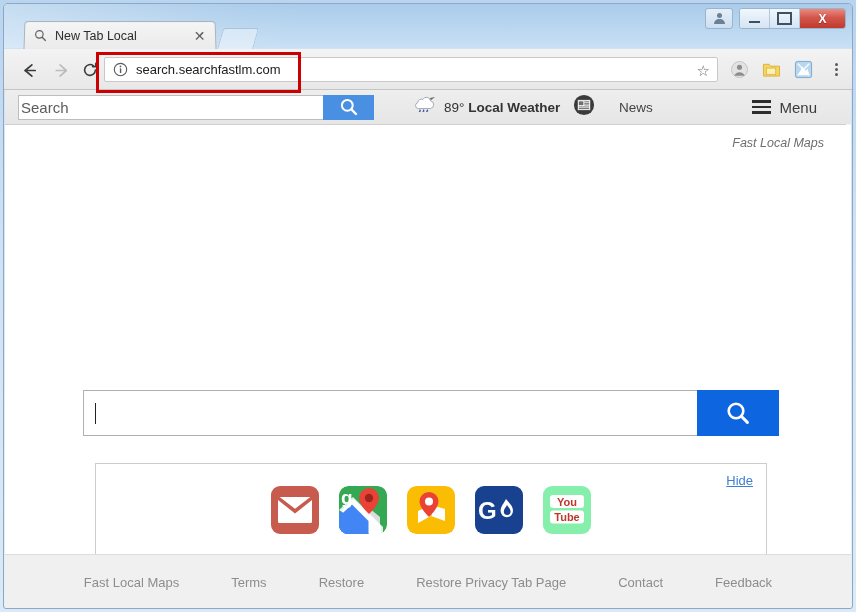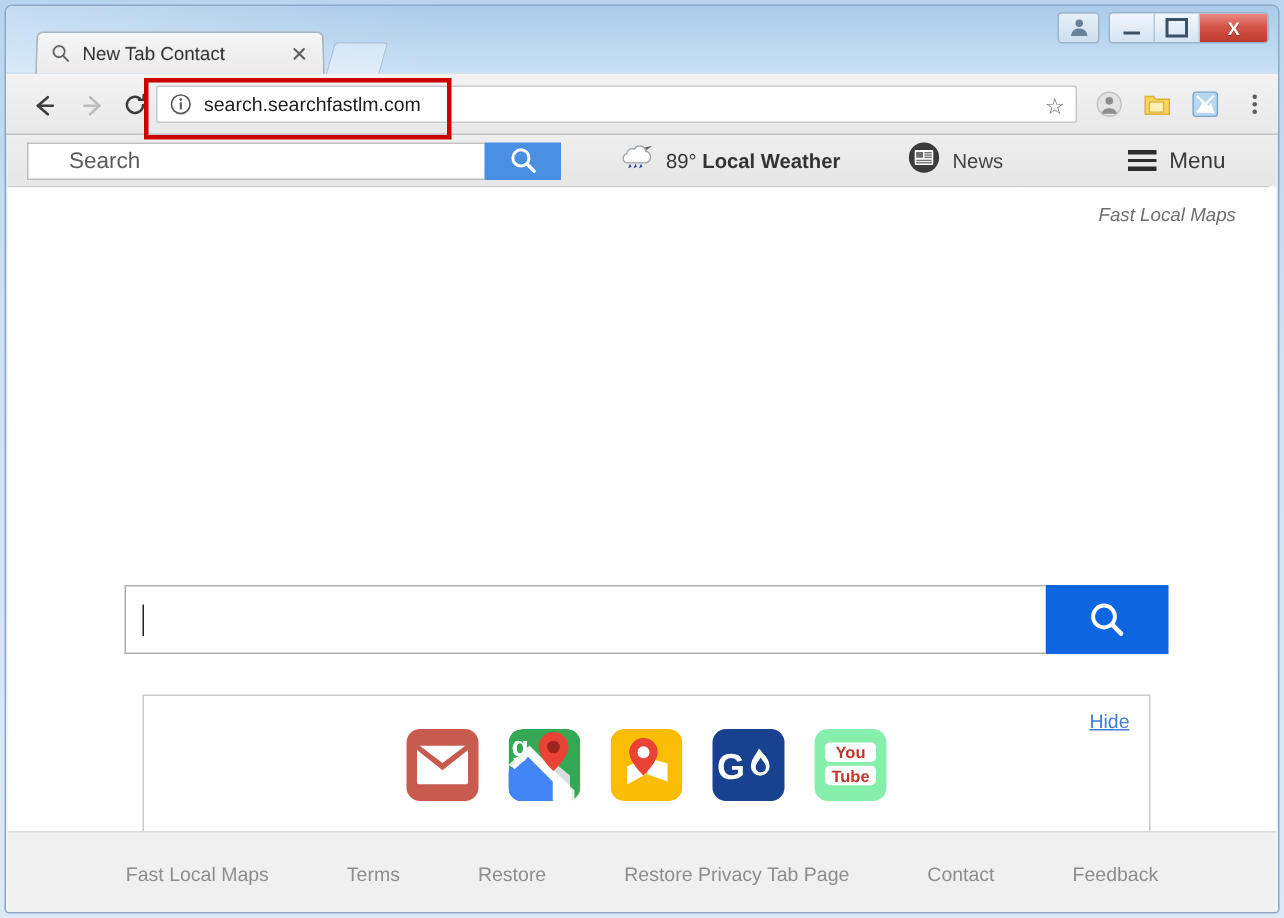--- a/index.html
+++ b/index.html
@@ -206,42 +206,42 @@
     align-items: stretch;
     height: 25px;
   }
   .ext-search-input {
     width: 305px;
     background: #fff;
     border: 1px solid #bdbdbd;
     border-right: none;
     box-sizing: border-box;
     display: flex; align-items: center;
-    padding-left: 27px;
+    padding-left: 2px;
     font-size: 15px;
     color: #5c5c5c;
   }
   .ext-search-btn {
     width: 51px;
     background: #4a90e2;
     display:flex;align-items:center;justify-content:center;
   }
   .ext-weather {
     position: absolute;
     left: 408px;
     display: flex; align-items: center; gap: 7px;
   }
   .ext-weather-text {
     font-size: 13.5px; color: #333;
   }
   .ext-weather-text b { font-weight: bold; }
   .ext-news {
     position: absolute;
-    left: 600px;
-    display: flex; align-items: center; gap: 8px;
+    left: 568px;
+    display: flex; align-items: center; gap: 24px;
   }
   .ext-news-text { font-size: 13.5px; color: #444; }
   .ext-menu {
     position: absolute;
     right: 34px;
     display: flex; align-items: center; gap: 8px;
   }
   .burger { display:flex;flex-direction:column;gap:3px; }
   .burger span { display:block; width:19px;height:2.5px;background:#2d2d2d;}
   .ext-menu-text { font-size: 15px; color: #3a3a3a; }
@@ -375,21 +375,21 @@
         </div>
       </div>
 
       <div class="tab">
         <span class="tab-fav">
           <svg width="13" height="13" viewBox="0 0 16 16">
             <circle cx="6.6" cy="6.6" r="4.6" fill="none" stroke="#5a5a5a" stroke-width="1.4"></circle>
             <line x1="10.1" y1="10.1" x2="14.2" y2="14.2" stroke="#5a5a5a" stroke-width="1.5" stroke-linecap="round"></line>
           </svg>
         </span>
-        <span class="tab-title">New Tab Contact</span>
+        <span class="tab-title">New Tab Local</span>
         <span class="tab-close">✕</span>
       </div>
       <div class="newtab-btn"></div>
     </div>
 
     <div class="toolbar">
       <div class="nav-btn nav-back">
         <svg width="19" height="19" viewBox="0 0 20 20">
           <path d="M12.5 4 L5.5 10 L12.5 16" fill="none" stroke="#3c3c3c" stroke-width="1.8" stroke-linecap="round" stroke-linejoin="round"></path>
           <line x1="5.5" y1="10" x2="16" y2="10" stroke="#3c3c3c" stroke-width="1.8" stroke-linecap="round"></line>

